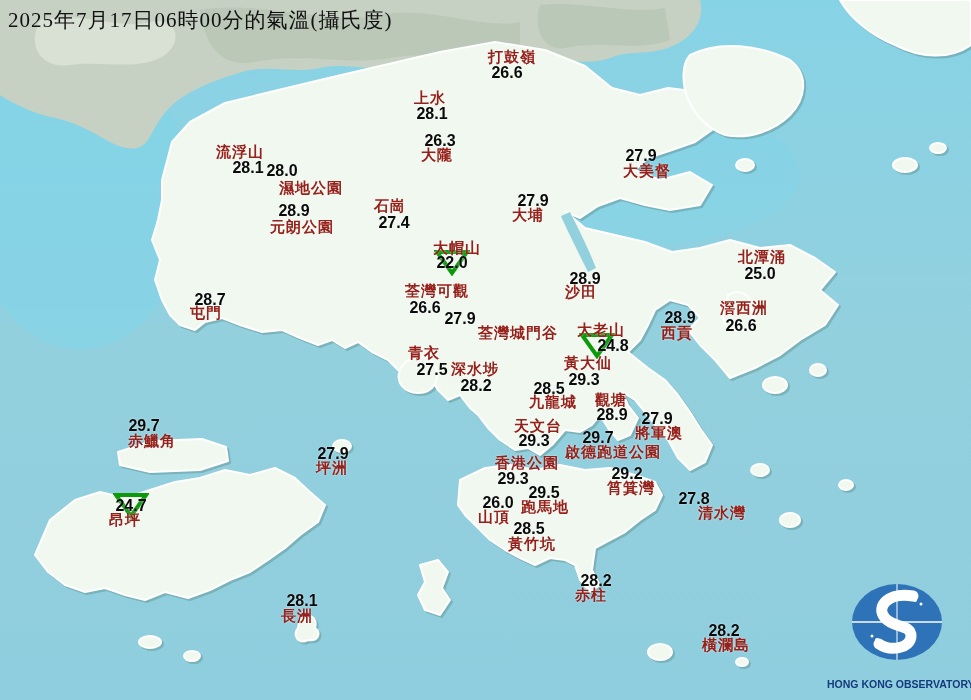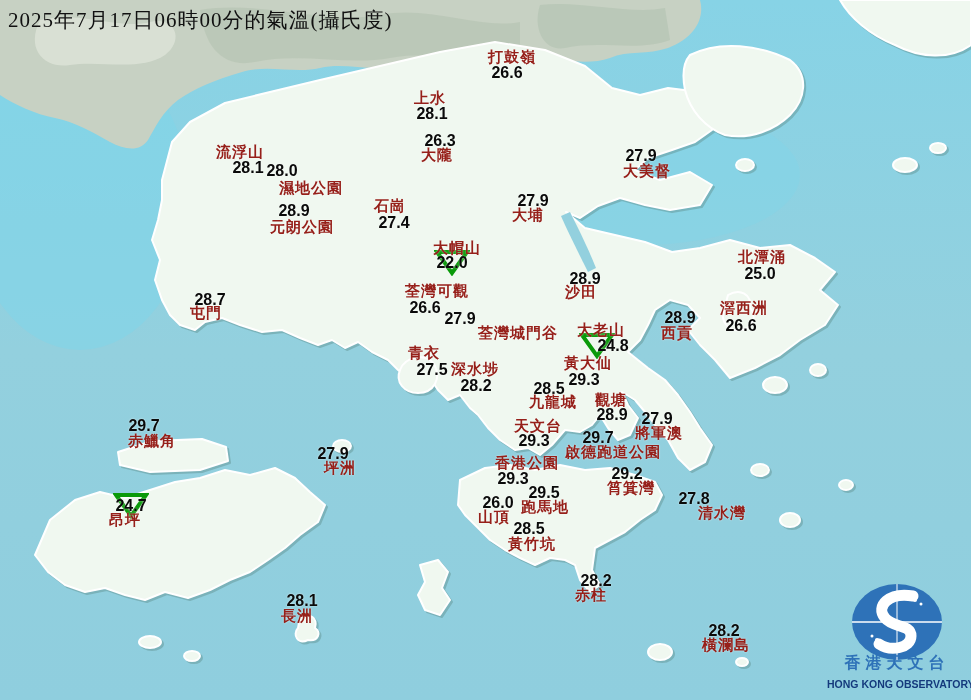--- a/index.html
+++ b/index.html
@@ -175,21 +175,21 @@
       <div class="tline stn-name" style="left: 545px; top: 507px;">跑馬地</div>
       <div class="tline stn-temp" style="left: 498px; top: 503px;">26.0</div>
       <div class="tline stn-name" style="left: 494px; top: 517px;">山頂</div>
       <div class="tline stn-temp" style="left: 529px; top: 529px;">28.5</div>
       <div class="tline stn-name" style="left: 532px; top: 544px;">黃竹坑</div>
       <div class="tline stn-temp" style="left: 627px; top: 474px;">29.2</div>
       <div class="tline stn-name" style="left: 631px; top: 488px;">筲箕灣</div>
       <div class="tline stn-temp" style="left: 144px; top: 426px;">29.7</div>
       <div class="tline stn-name" style="left: 152px; top: 441px;">赤鱲角</div>
       <div class="tline stn-temp" style="left: 333px; top: 454px;">27.9</div>
-      <div class="tline stn-name" style="left: 340px; top: 468px; text-align: center;">坪洲</div>
+      <div class="tline stn-name" style="left: 332px; top: 468px; text-align: center;">坪洲</div>
       <div class="tline marker" style="left: 131px; top: 507px;"><svg width="36" height="27" viewBox="0 0 36 27">
           <polygon points="3,3 33,3 18,24" fill="none" stroke="#0a9a0a" stroke-width="4"></polygon>
         </svg></div>
       <div class="tline stn-temp" style="left: 131px; top: 506px;">24.7</div>
       <div class="tline stn-name" style="left: 125px; top: 520px;">昂坪</div>
       <div class="tline stn-temp" style="left: 694px; top: 499px;">27.8</div>
       <div class="tline stn-name" style="left: 722px; top: 513px;">清水灣</div>
       <div class="tline stn-temp" style="left: 302px; top: 601px;">28.1</div>
       <div class="tline stn-name" style="left: 297px; top: 616px;">長洲</div>
       <div class="tline stn-temp" style="left: 596px; top: 581px;">28.2</div>
@@ -202,16 +202,15 @@
     <svg width="140" height="118" viewBox="0 0 140 118">
       <ellipse cx="70" cy="42" rx="45" ry="38" fill="#2e72b8"></ellipse>
       <line x1="25" y1="42" x2="115" y2="42" stroke="#ffffff" stroke-width="1.5"></line>
       <line x1="70" y1="4" x2="70" y2="80" stroke="#ffffff" stroke-width="1"></line>
       <path d="M86,16 C62,12 48,26 58,38 C66,48 84,44 84,56 C84,68 64,72 52,64" fill="none" stroke="#ffffff" stroke-width="11" stroke-linecap="round"></path>
       <circle cx="88" cy="20" r="2" fill="#ffffff"></circle>
       <circle cx="94" cy="24" r="1.5" fill="#ffffff"></circle>
       <circle cx="50" cy="60" r="2" fill="#ffffff"></circle>
       <circle cx="45" cy="56" r="1.5" fill="#ffffff"></circle>
     </svg>
-    <div class="cjk">香港天文台</div>
     <div class="en">HONG KONG OBSERVATORY</div>
   </div>
 </div>
 
 </body></html>

